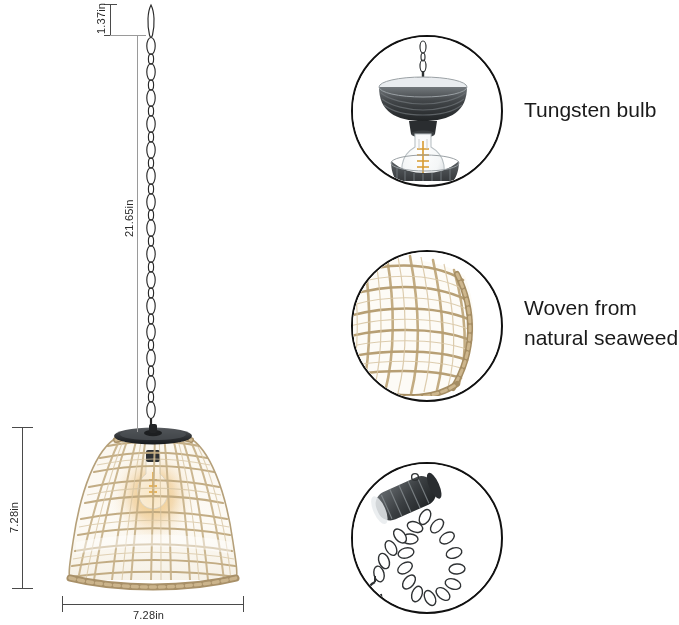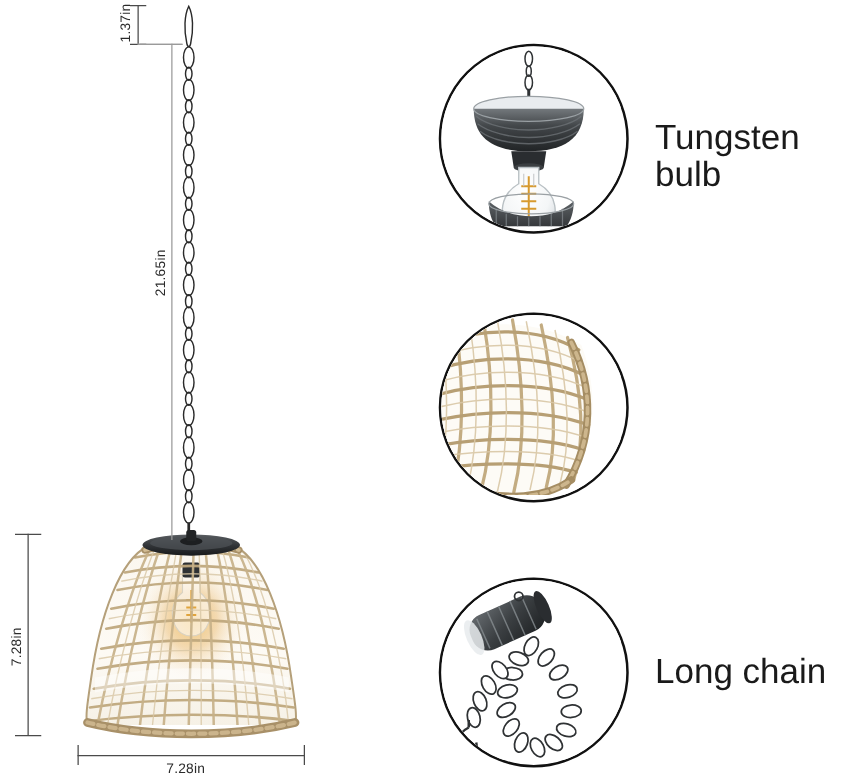--- a/index.html
+++ b/index.html
@@ -65,21 +65,21 @@
   .callout-circle {
     position: absolute;
     border: 2px solid #111111;
     border-radius: 50%;
     background: #ffffff;
     overflow: hidden;
   }
   .callout-label {
     position: absolute;
     font-family: "Liberation Sans", sans-serif;
-    font-size: 28px;
+    font-size: 21px;
     line-height: 30px;
     color: #1a1a1a;
     white-space: pre-line;
   }
 
   
   .chain-wrap { position: absolute; }
 
   
   .shade-wrap { position: absolute; }
@@ -368,20 +368,22 @@
           <path d="M-10 115 C 26 108, 79 106, 111 117"></path>
         </g>
 
         <path d="M104 22 C 122 58, 122 100, 100 136" fill="none" stroke="#a58d63" stroke-width="6" stroke-linecap="round"></path>
         <path d="M104 22 C 122 58, 122 100, 100 136" fill="none" stroke="#cdb68d" stroke-width="3" stroke-linecap="round" stroke-dasharray="5 4"></path>
 
         <path d="M18 138 C 52 150, 84 146, 104 132" fill="none" stroke="#a58d63" stroke-width="6" stroke-linecap="round"></path>
         <path d="M18 138 C 52 150, 84 146, 104 132" fill="none" stroke="#cdb68d" stroke-width="3" stroke-linecap="round" stroke-dasharray="5 4"></path>
       </svg>
     </div>
+    <div class="callout-label" style="left:184px;top:293px;">Woven from
+natural seaweed</div>
 
     <div class="callout-circle" style="left:11px;top:462px;width:148px;height:148px;">
       <svg width="144" height="144" viewBox="0 0 144 144" xmlns="http://www.w3.org/2000/svg">
         <defs>
           <linearGradient id="capG3" x1="0" y1="0" x2="1" y2="1">
             <stop offset="0%" stop-color="#6a6f73"></stop>
             <stop offset="50%" stop-color="#3b3f42"></stop>
             <stop offset="100%" stop-color="#1d2022"></stop>
           </linearGradient>
         </defs>
@@ -419,16 +421,15 @@
           <ellipse cx="47" cy="72" rx="5" ry="8" transform="rotate(-40 47 72)"></ellipse>
           <ellipse cx="38" cy="84" rx="5" ry="8" transform="rotate(-30 38 84)"></ellipse>
           <ellipse cx="31" cy="97" rx="5" ry="8" transform="rotate(-22 31 97)"></ellipse>
           <ellipse cx="26" cy="110" rx="5" ry="8" transform="rotate(-14 26 110)"></ellipse>
         </g>
 
         <path d="M22 118 C 14 122, 10 132, 16 138 C 22 144, 30 138, 28 130" fill="none" stroke="#2f3234" stroke-width="2"></path>
         <path d="M22 118 L22 112" stroke="#2f3234" stroke-width="2"></path>
       </svg>
     </div>
-    <div class="callout-label" style="left:184px;top:522px;">Long chain</div>
   </div>
 
 </div>
 
 </body></html>

